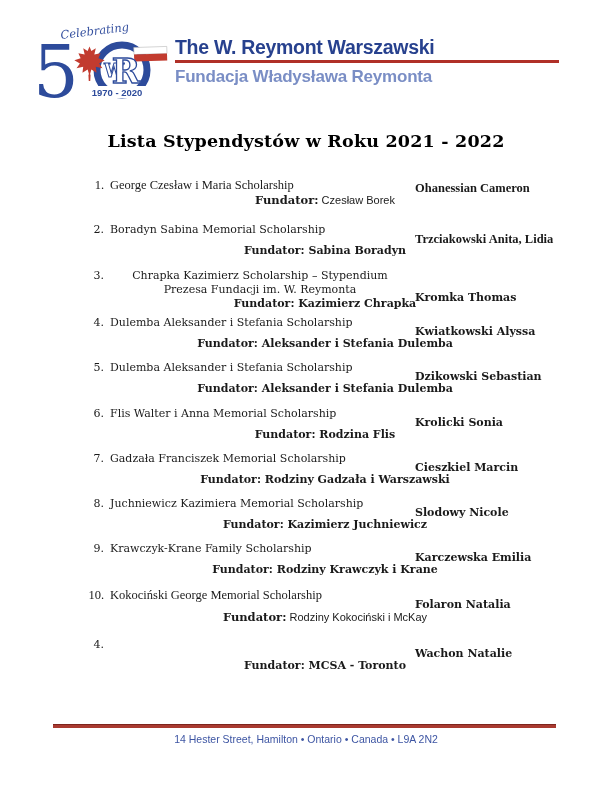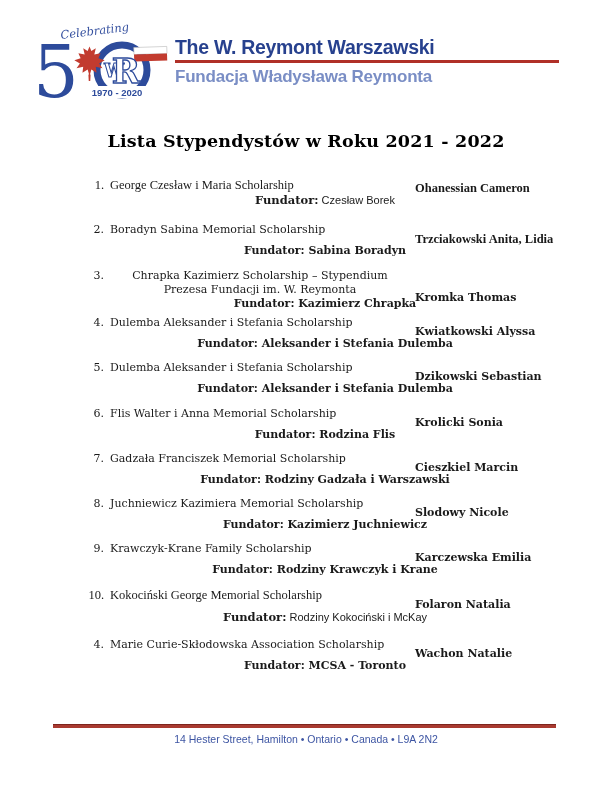--- a/index.html
+++ b/index.html
@@ -215,21 +215,20 @@
       <div class="fund">
         <b>Fundator:</b>
         <span class="val">Rodziny Kokociński i McKay</span>
       </div>
       <div class="recipient">Folaron Natalia</div>
     </div>
 
     <div class="entry b" style="top:638px">
       <div class="line1">
         <span class="num">4.</span>
-        <span class="title">Marie Curie-Skłodowska Association Scholarship</span>
       </div>
       <div class="fund">
         <b>Fundator:</b>
         <span class="val">MCSA - Toronto</span>
       </div>
       <div class="recipient">Wachon Natalie</div>
     </div>
 
   </div>
 

